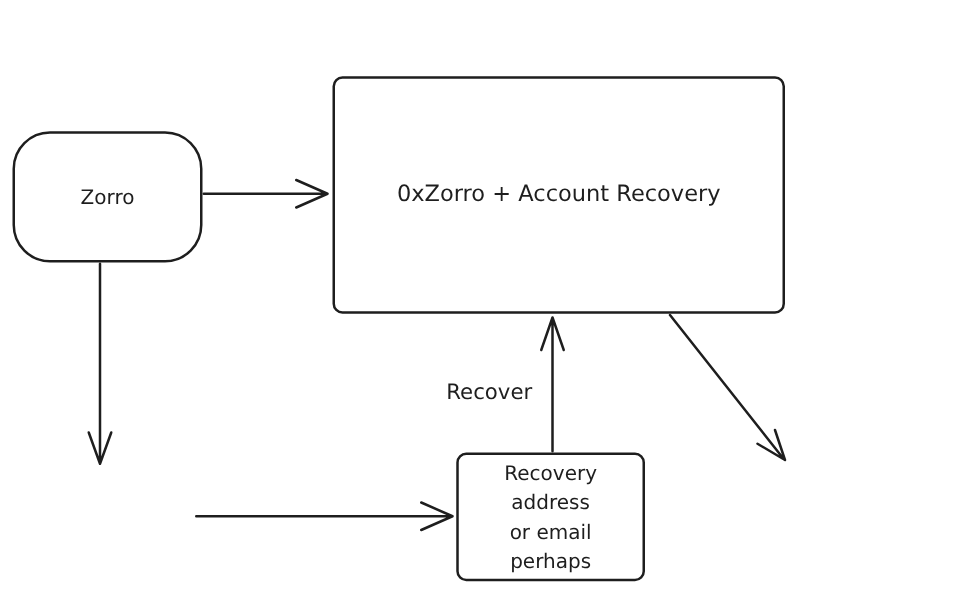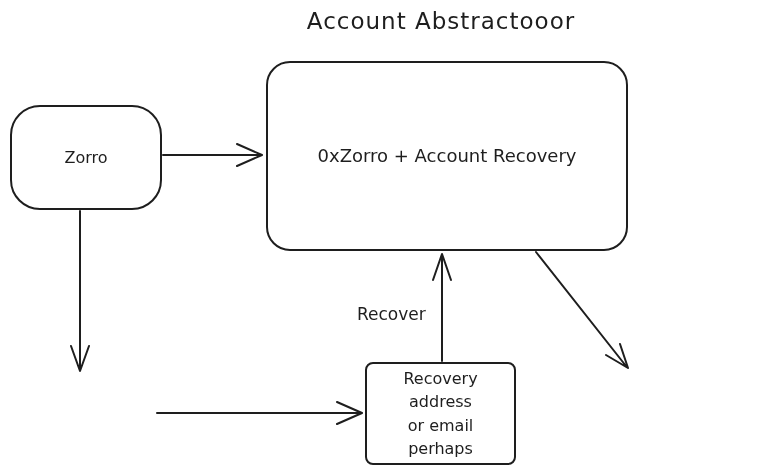--- a/index.html
+++ b/index.html
@@ -32,21 +32,21 @@
     border: 2.2px solid #1e1e1e;
     background: #ffffff;
     display: flex;
     align-items: center;
     justify-content: center;
     text-align: center;
     font-size: 16px;
     line-height: 1.45;
   }
   .node-zorro    { left: 10px;  top: 105px; width: 152px; height: 105px; border-radius: 30px; }
-  .node-main     { left: 266px; top: 61px;  width: 362px; height: 190px; border-radius: 24px; font-size: 18px; }
+  .node-main     { left: 266px; top: 61px;  width: 362px; height: 190px; border-radius: 8px; font-size: 18px; }
   .node-forgot   { left: 17px;  top: 374px; width: 139px; height: 84px;  border-radius: 0; }
   .node-recovery { left: 365px; top: 362px; width: 151px; height: 103px; border-radius: 8px; padding: 0 32px; }
   .node-zorro2   { left: 624px; top: 366px; width: 152px; height: 100px; border-radius: 30px; }
   .edge-label {
     position: absolute;
     left: 357px;
     top: 304px;
     font-size: 17px;
     white-space: nowrap;
   }
@@ -64,21 +64,20 @@
     fill: none;
     stroke-linecap: round;
     stroke-linejoin: round;
   }
 </style>
 </head>
 <body>
 
 <div class="canvas">
 
-  <div class="diagram-title">Account Abstractooor</div>
 
   <svg class="arrow-layer" width="784" height="476" viewBox="0 0 784 476" xmlns="http://www.w3.org/2000/svg">
     <path d="M163 155 L261 155 M237 144 L262 155 L237 166"></path>
     <path d="M80 211 L80 369 M71 346 L80 371 L89 346"></path>
     <path d="M157 413 L361 413 M337 402 L362 413 L337 424"></path>
     <path d="M442 361 L442 256 M433 280 L442 254 L451 280"></path>
     <path d="M536 252 L626 366 M606 355 L628 368 L620 344"></path>
   </svg>
 
   <div class="node node-zorro">

